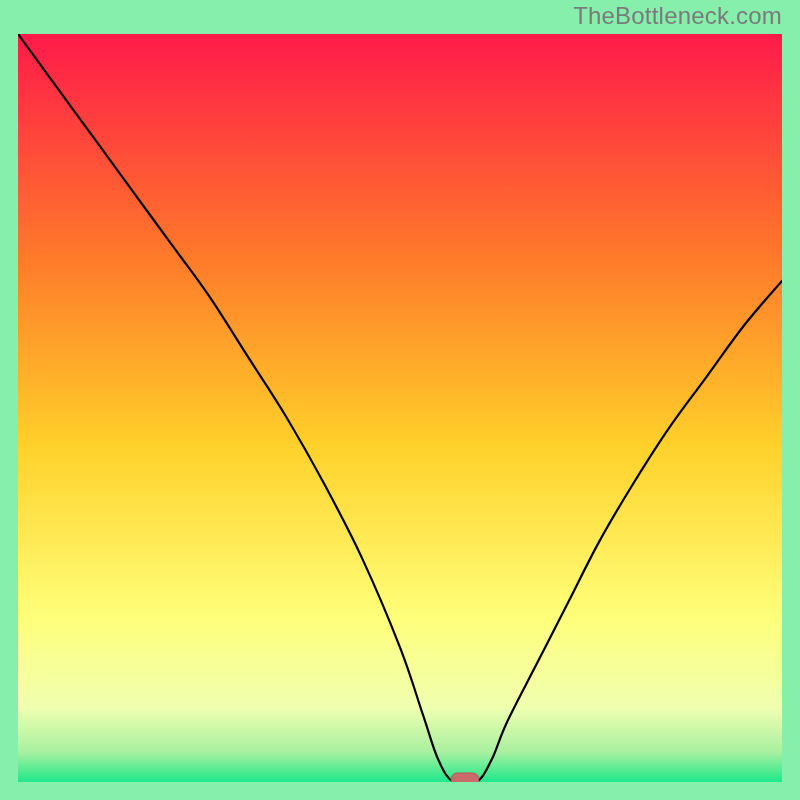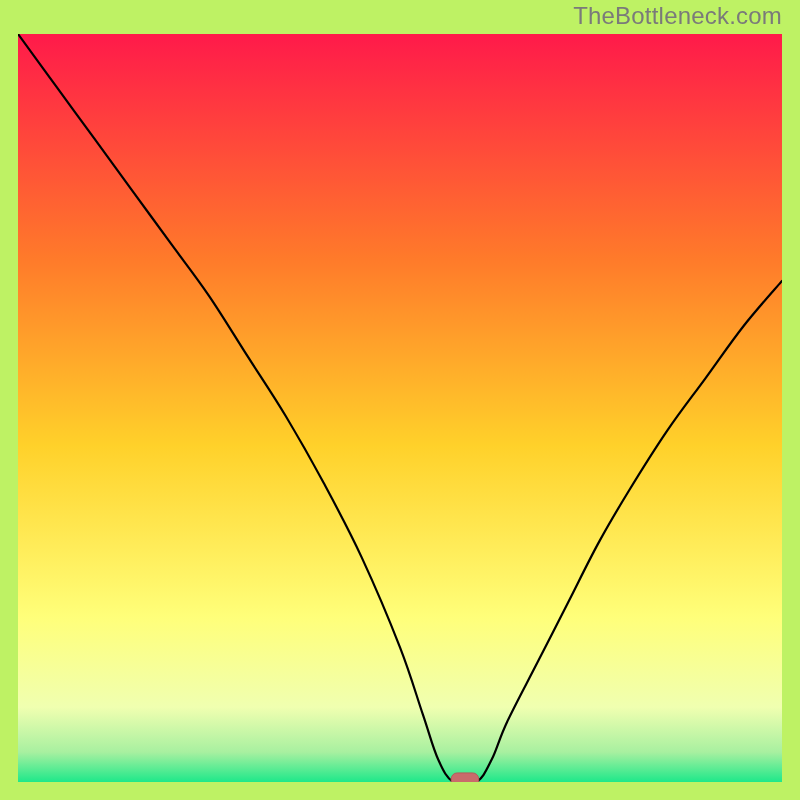--- a/index.html
+++ b/index.html
@@ -8,21 +8,21 @@
     background: #ffffff;
     width: 800px;
     height: 800px;
     overflow: hidden;
     font-family: Arial, Helvetica, sans-serif;
   }
   .frame {
     width: 800px;
     height: 800px;
     position: relative;
-    background: #bef264;
+    background: #86efac;
   }
   .watermark {
     position: absolute;
     top: 2px;
     right: 18px;
     color: #7a7a7a;
     font-size: 24px;
     font-weight: 500;
     z-index: 3;
     letter-spacing: 0.2px;

